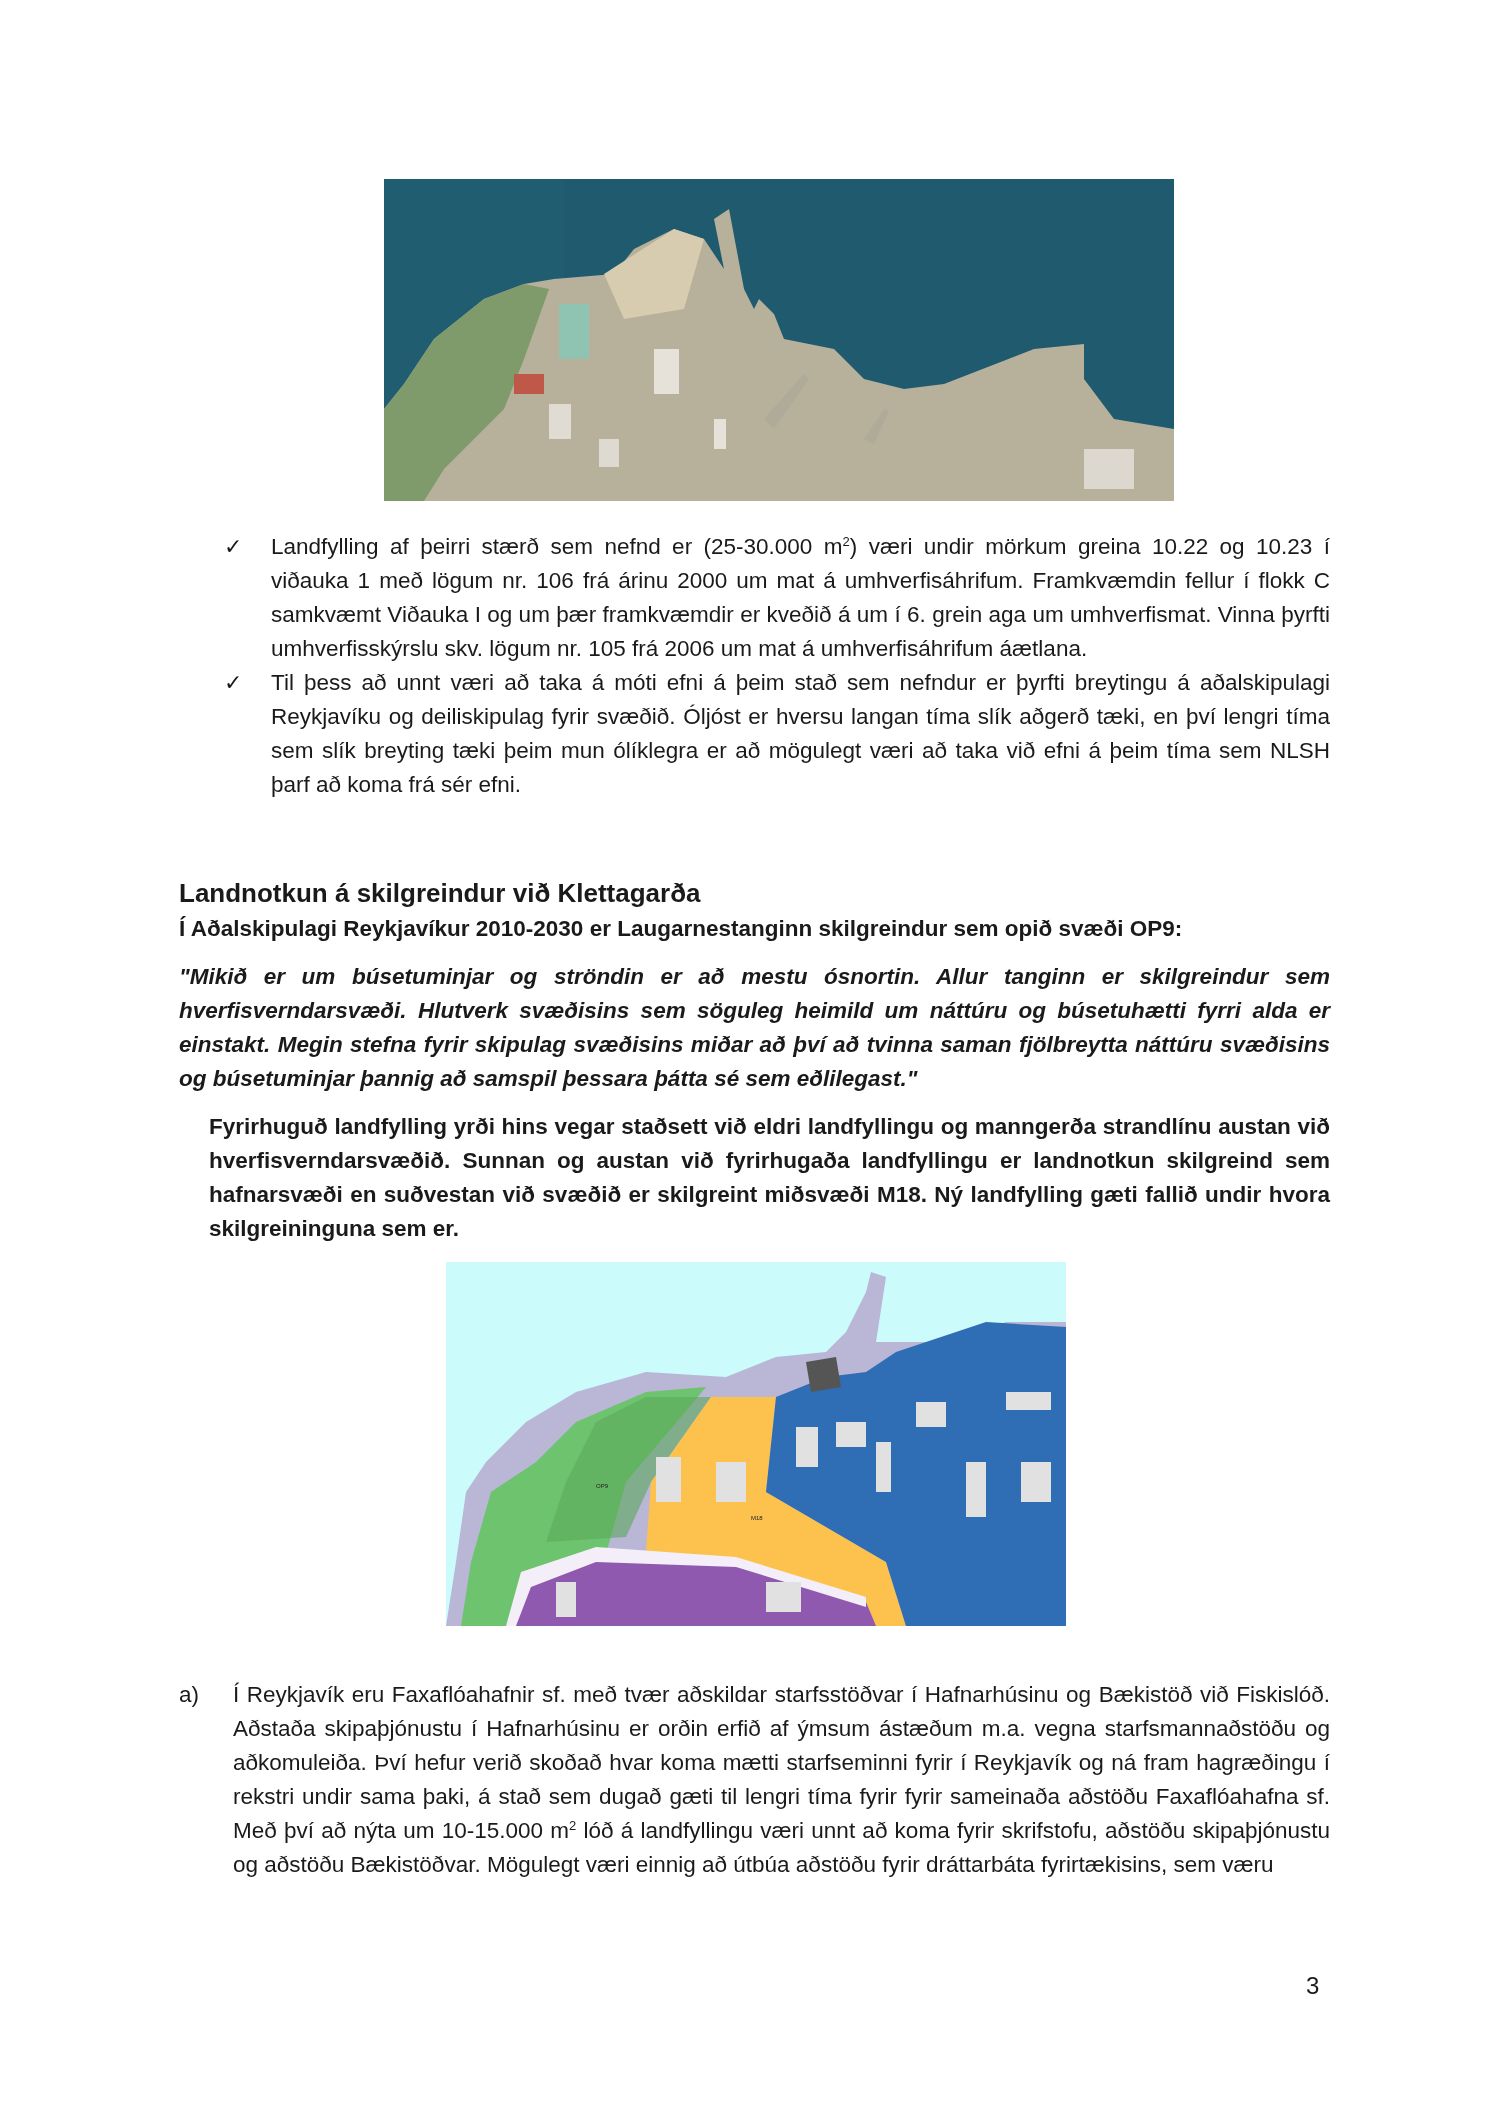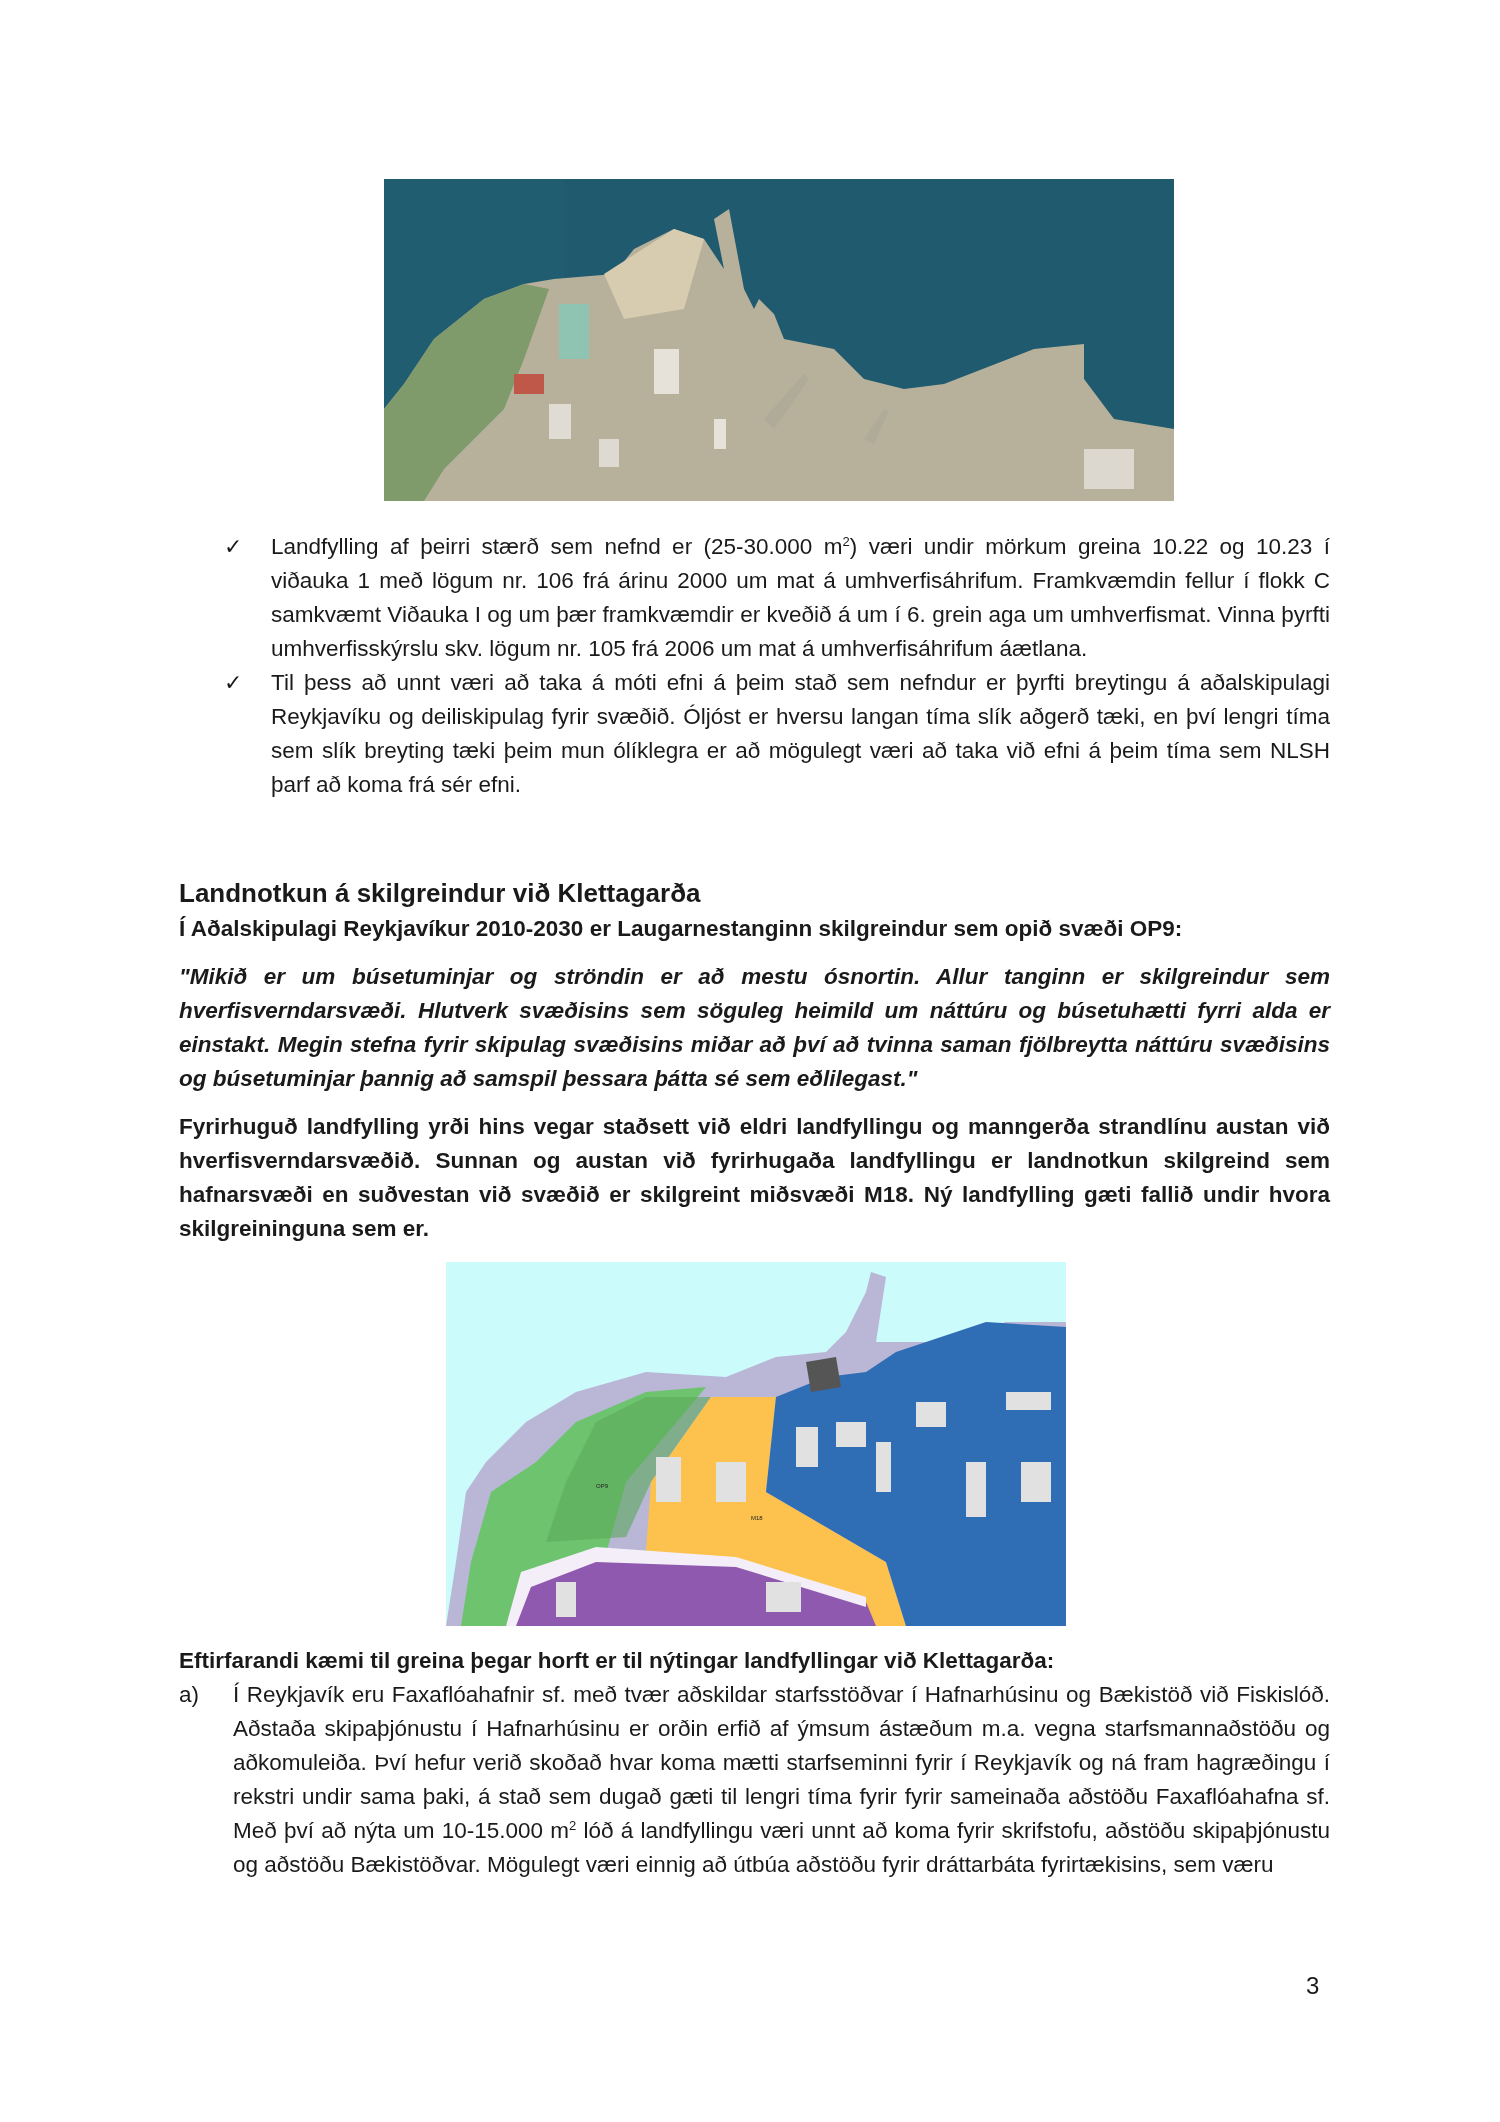--- a/index.html
+++ b/index.html
@@ -52,21 +52,21 @@
     <li>
       <span class="check">✓</span><span>Til þess að unnt væri að taka á móti efni á þeim stað sem nefndur er þyrfti breytingu á aðalskipulagi Reykjavíku og deiliskipulag  fyrir svæðið.  Óljóst er hversu langan tíma slík aðgerð tæki, en því lengri tíma sem slík breyting tæki þeim mun ólíklegra er að mögulegt væri að taka við efni á þeim tíma sem NLSH þarf að koma frá sér efni.</span>
     </li>
   </ul>
 
   <h2 class="heading">Landnotkun á skilgreindur við Klettagarða</h2>
 
   <div class="text-block" style="top:912px;">
     <p class="para">Í Aðalskipulagi Reykjavíkur 2010-2030 er Laugarnestanginn skilgreindur sem opið svæði OP9:</p>
     <p class="para italic" style="margin-top:14px;">"Mikið er um búsetuminjar og ströndin er að mestu ósnortin. Allur tanginn er skilgreindur sem hverfisverndarsvæði. Hlutverk svæðisins sem söguleg heimild um náttúru og búsetuhætti fyrri alda er einstakt. Megin stefna fyrir skipulag svæðisins miðar að því að tvinna saman fjölbreytta náttúru svæðisins og búsetuminjar þannig að samspil þessara þátta sé sem eðlilegast."</p>
-    <p class="para" style="margin-top:14px;">Fyrirhuguð landfylling yrði hins vegar staðsett við eldri landfyllingu og manngerða strandlínu austan við hverfisverndarsvæðið. Sunnan og austan við fyrirhugaða landfyllingu er landnotkun skilgreind sem hafnarsvæði en suðvestan við svæðið er skilgreint miðsvæði M18. Ný landfylling gæti fallið undir hvora skilgreininguna sem er.</p>
+    <p class="para" style="margin-top:14px;margin-left:30px;">Fyrirhuguð landfylling yrði hins vegar staðsett við eldri landfyllingu og manngerða strandlínu austan við hverfisverndarsvæðið. Sunnan og austan við fyrirhugaða landfyllingu er landnotkun skilgreind sem hafnarsvæði en suðvestan við svæðið er skilgreint miðsvæði M18. Ný landfylling gæti fallið undir hvora skilgreininguna sem er.</p>
   </div>
 
   <div class="fig" style="left:446px; top:1262px; width:620px; height:364px;">
     <svg viewBox="0 0 620 364" preserveAspectRatio="none">
       <rect x="0" y="0" width="620" height="364" fill="#ccfbfc"></rect>
       <path d="M0,364 L10,300 L20,230 L40,200 L80,160 L130,130 L200,110 L280,115 L330,95 L380,90 L400,70 L420,30 L425,10 L440,15 L430,80 L500,80 L560,60 L620,60 L620,364 Z" fill="#b9b6d6"></path>
       <path d="M15,364 L25,300 L45,230 L90,200 L130,160 L200,130 L260,125 L180,220 L140,364 Z" fill="#6ec46e"></path>
       <path d="M100,280 L120,220 L150,160 L200,135 L265,135 L205,220 L180,275 Z" fill="#5aa85a" opacity="0.6"></path>
       <path d="M205,220 L265,135 L330,135 L320,230 L440,300 L460,364 L250,364 L200,290 Z" fill="#fcc24d"></path>
       <path d="M330,135 L380,115 L420,110 L450,90 L540,60 L620,65 L620,364 L460,364 L440,300 L320,230 Z" fill="#2f6db5"></path>
@@ -82,23 +82,20 @@
       <rect x="575" y="200" width="30" height="40" fill="#e1e1e1"></rect>
       <rect x="270" y="200" width="30" height="40" fill="#e1e1e1"></rect>
       <rect x="210" y="195" width="25" height="45" fill="#e1e1e1"></rect>
       <rect x="320" y="320" width="35" height="30" fill="#e1e1e1"></rect>
       <rect x="110" y="320" width="20" height="35" fill="#e1e1e1"></rect>
       <text x="150" y="226" font-size="6" fill="#222" font-family="Liberation Sans, sans-serif">OP9</text>
       <text x="305" y="258" font-size="6" fill="#222" font-family="Liberation Sans, sans-serif">M18</text>
     </svg>
   </div>
 
-  <div class="text-block" style="top:1644px;">
-    <p class="para">Eftirfarandi kæmi til greina þegar horft er til nýtingar landfyllingar við Klettagarða:</p>
-  </div>
 
   <ol class="alist" style="top:1678px;">
     <li>
       <span class="alabel">a)</span><span>Í Reykjavík eru Faxaflóahafnir sf. með tvær aðskildar starfsstöðvar í Hafnarhúsinu og Bækistöð við Fiskislóð.  Aðstaða skipaþjónustu í Hafnarhúsinu er orðin erfið af ýmsum ástæðum m.a. vegna starfsmannaðstöðu og aðkomuleiða.  Því hefur verið skoðað hvar koma mætti starfseminni fyrir í Reykjavík og ná fram hagræðingu í rekstri undir sama þaki, á stað sem dugað gæti til lengri tíma fyrir fyrir sameinaða aðstöðu Faxaflóahafna sf. Með því að nýta um 10-15.000 m</span><span class="sup">2</span><span>  lóð á  landfyllingu væri unnt að koma fyrir skrifstofu, aðstöðu skipaþjónustu  og aðstöðu Bækistöðvar.  Mögulegt væri einnig að útbúa aðstöðu fyrir dráttarbáta fyrirtækisins, sem væru</span>
     </li>
   </ol>
 
   <div class="pagenum">3</div>
 </div>
 

